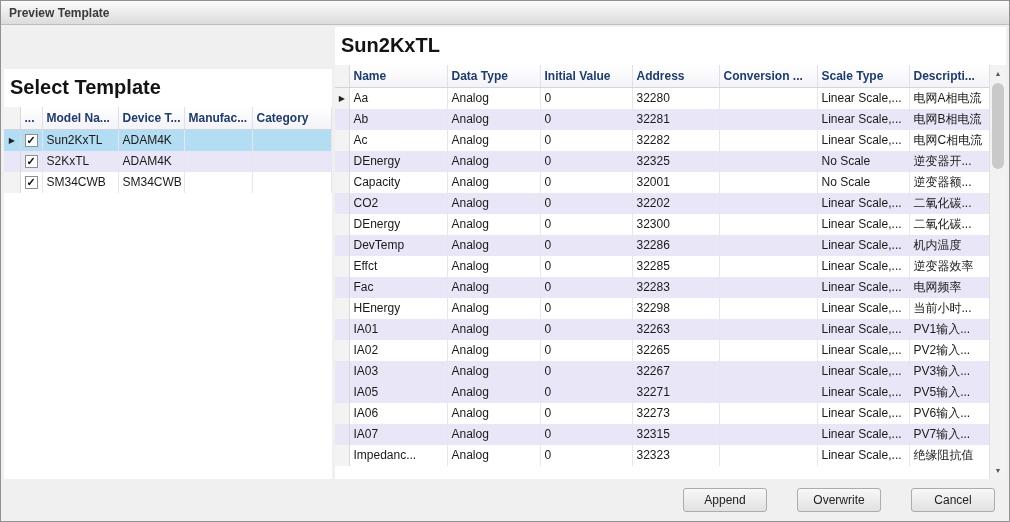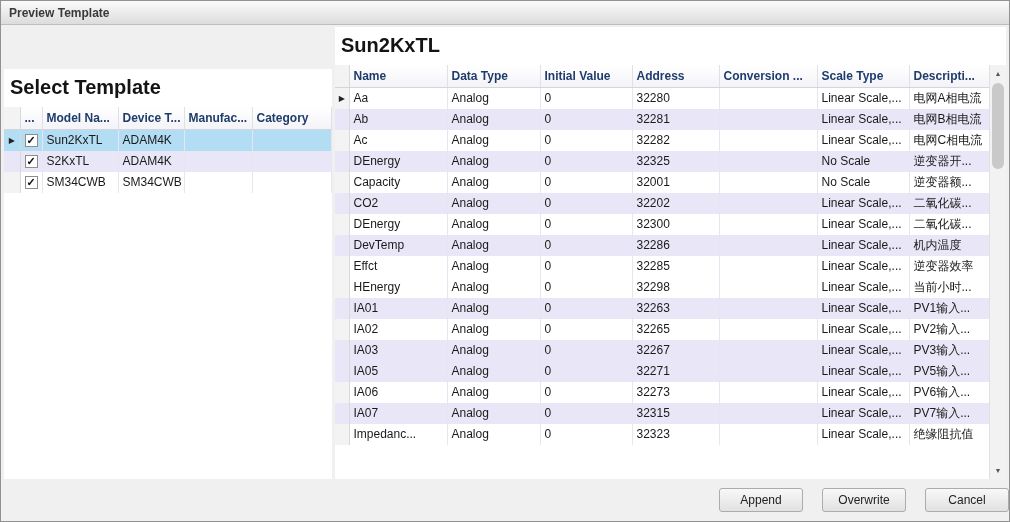--- a/index.html
+++ b/index.html
@@ -71,21 +71,21 @@
   }
   .vscroll .arr.down{ position:absolute; bottom:0; left:0; right:0; }
   .vscroll .thumb{
     position:absolute; top:18px; left:2px; width:12px; height:86px;
     background:#c9c9c9; border-radius:6px;
   }
 
   .footer{
     position:absolute; left:0; right:0; bottom:0; height:42px;
     display:flex; align-items:center; justify-content:flex-end;
-    gap:19px; background:#f0f0f0;
+    gap:30px; padding-right:14px; background:#f0f0f0;
   }
   .btn{
     width:84px; height:24px; border:1px solid #acacac; border-radius:3px;
     background:linear-gradient(#f8f8f8,#e1e1e1);
     font-family:inherit; font-size:12px; color:#222; cursor:pointer;
   }
 </style>
 </head>
 <body>
 
@@ -259,20 +259,30 @@
               <tr>
                 <td class="ind"></td>
                 <td>Effct</td>
                 <td>Analog</td>
                 <td>0</td>
                 <td>32285</td>
                 <td></td>
                 <td>Linear Scale,...</td>
                 <td>逆变器效率</td>
               </tr>
+              <tr class="alt">
+                <td class="ind"></td>
+                <td>Fac</td>
+                <td>Analog</td>
+                <td>0</td>
+                <td>32283</td>
+                <td></td>
+                <td>Linear Scale,...</td>
+                <td>电网频率</td>
+              </tr>
               <tr>
                 <td class="ind"></td>
                 <td>HEnergy</td>
                 <td>Analog</td>
                 <td>0</td>
                 <td>32298</td>
                 <td></td>
                 <td>Linear Scale,...</td>
                 <td>当前小时...</td>
               </tr>

